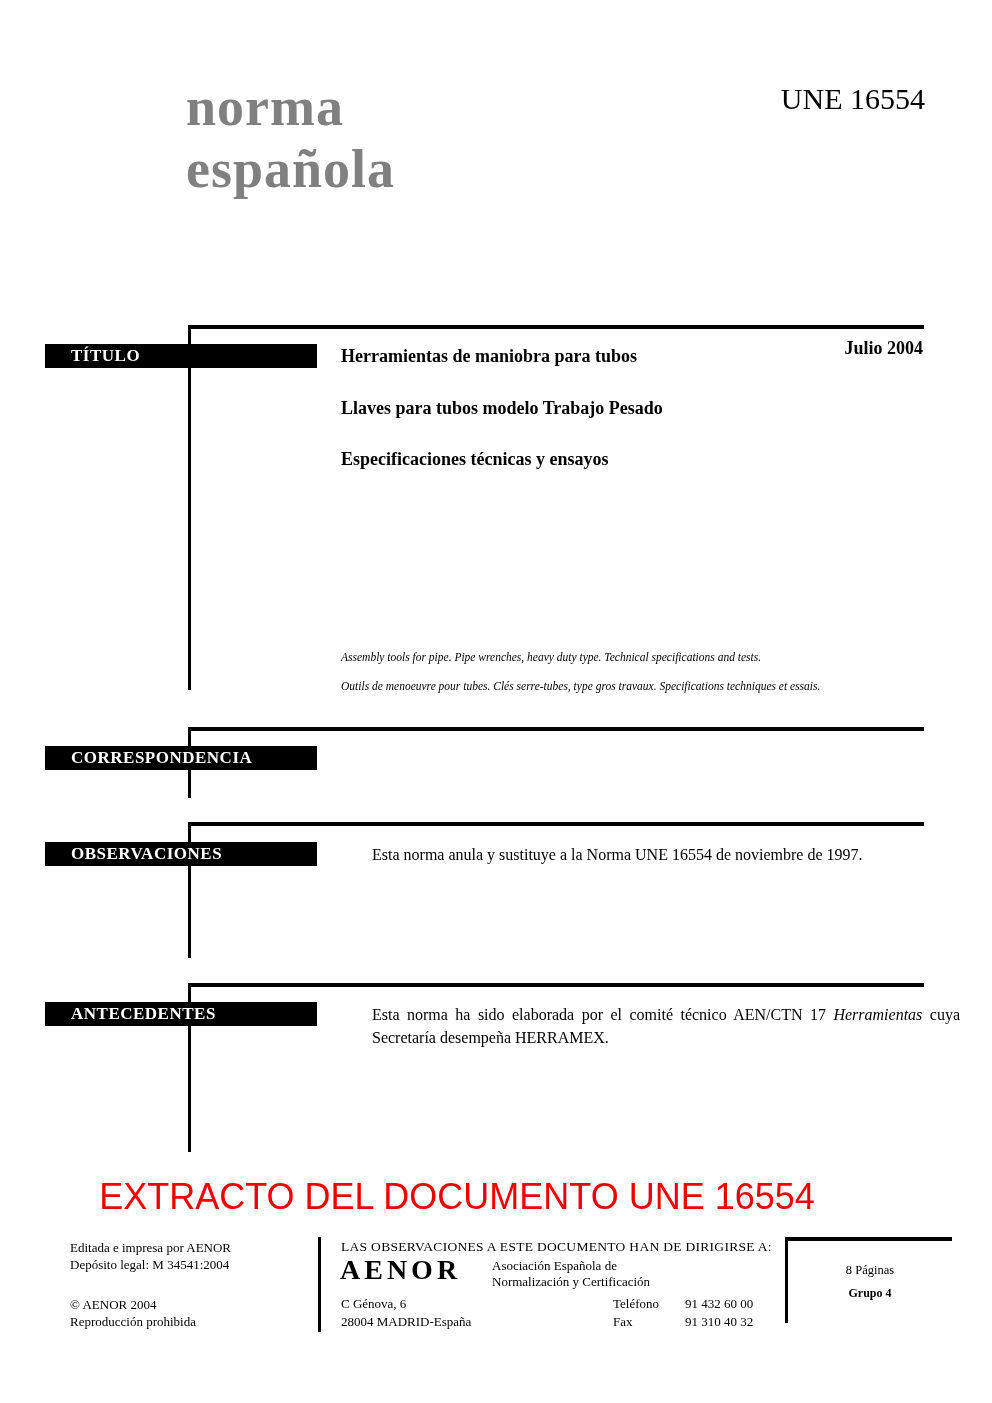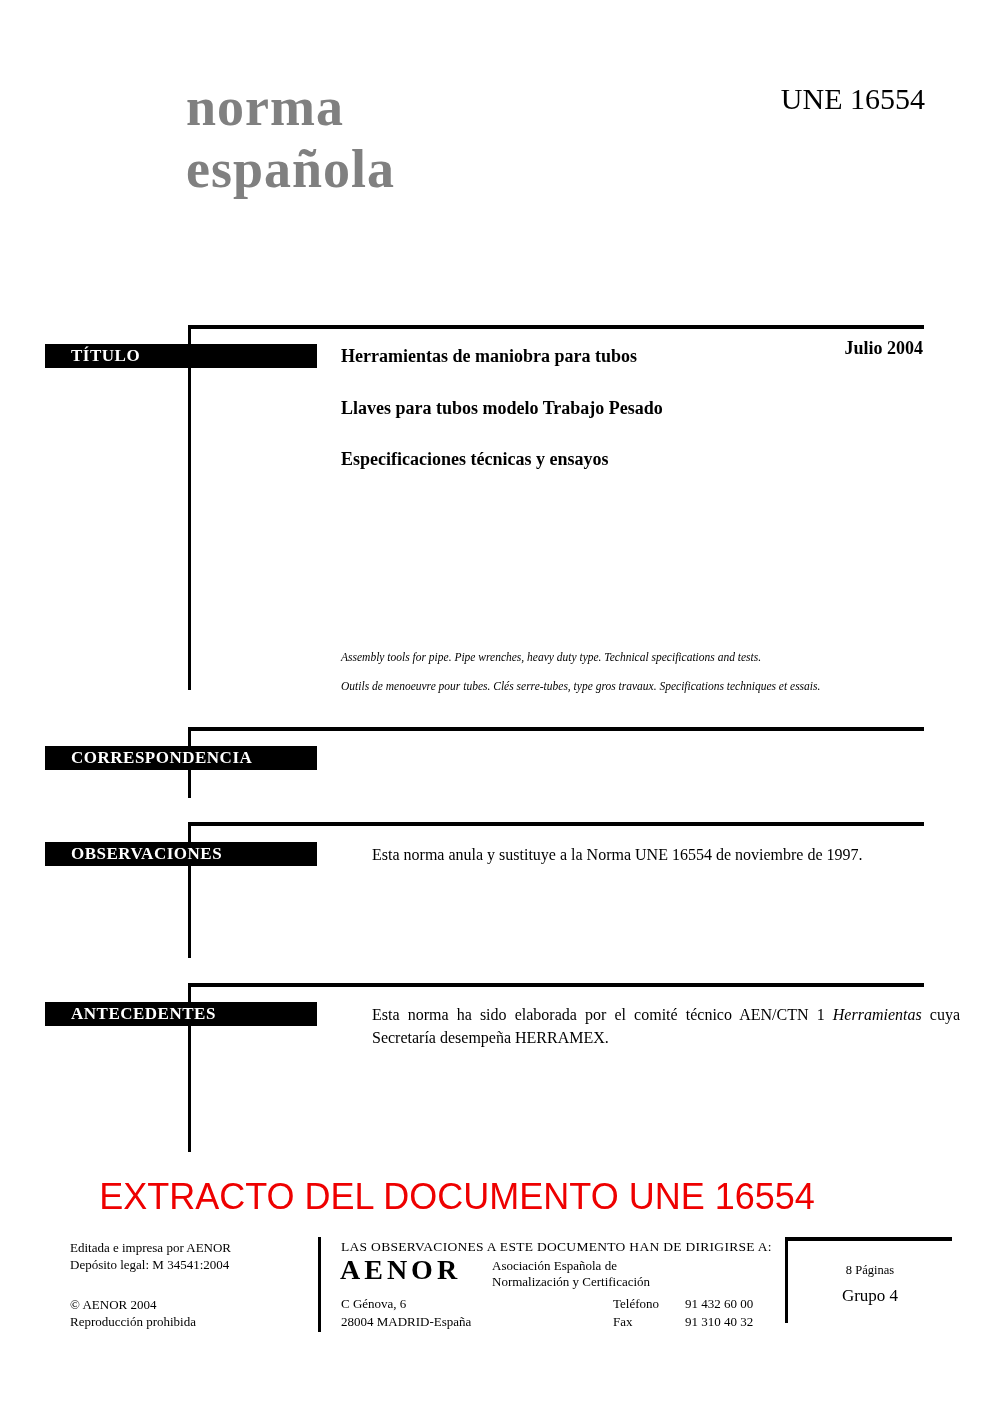--- a/index.html
+++ b/index.html
@@ -84,21 +84,21 @@
   .addr { left: 341px; top: 1295px; font-size: 13px; line-height: 18px; }
   .tel-labels { left: 613px; top: 1295px; font-size: 13px; line-height: 18px; }
   .tel-values { left: 685px; top: 1295px; font-size: 13px; line-height: 18px; }
   .pagebox {
     left: 785px; top: 1237px; width: 167px; height: 86px;
     border-top: 4px solid #000;
     border-left: 3px solid #000;
     text-align: center;
   }
   .pages-label { margin-top: 22px; font-size: 12.5px; }
-  .group-label { margin-top: 8px; font-size: 17px; font-weight: normal; }
+  .group-label { margin-top: 8px; font-size: 12px; font-weight: bold; }
 </style>
 </head>
 <body>
 
 <div class="page">
 
   <div class="abs logo">
     <div>norma</div>
     <div>española</div>
   </div>
@@ -119,21 +119,21 @@
   <div class="abs section-bar" style="top:746px">CORRESPONDENCIA</div>
 
   <div class="abs hline" style="top:822px"></div>
   <div class="abs vline" style="top:822px; height:136px"></div>
   <div class="abs section-bar" style="top:842px">OBSERVACIONES</div>
   <div class="abs body-text" style="top:843px">Esta norma anula y sustituye a la Norma UNE 16554 de noviembre de 1997.</div>
 
   <div class="abs hline" style="top:983px"></div>
   <div class="abs vline" style="top:983px; height:169px"></div>
   <div class="abs section-bar" style="top:1002px">ANTECEDENTES</div>
-  <div class="abs body-text" style="top:1003px"><span>Esta norma ha sido elaborada por el comité técnico AEN/CTN 1 </span><em>Herramientas</em><span> cuya Secretaría desempeña HERRAMEX.</span></div>
+  <div class="abs body-text" style="top:1003px"><span>Esta norma ha sido elaborada por el comité técnico AEN/CTN 17 </span><em>Herramientas</em><span> cuya Secretaría desempeña HERRAMEX.</span></div>
 
   <div class="abs extracto" style="color: rgb(238, 0, 0);">EXTRACTO DEL DOCUMENTO UNE 16554</div>
 
   <div class="abs foot-small foot-left" style="top:1239px">
     <div>Editada e impresa por AENOR</div>
     <div>Depósito legal: M 34541:2004</div>
   </div>
   <div class="abs foot-small foot-left" style="top:1296px">
     <div>© AENOR 2004</div>
     <div>Reproducción prohibida</div>

